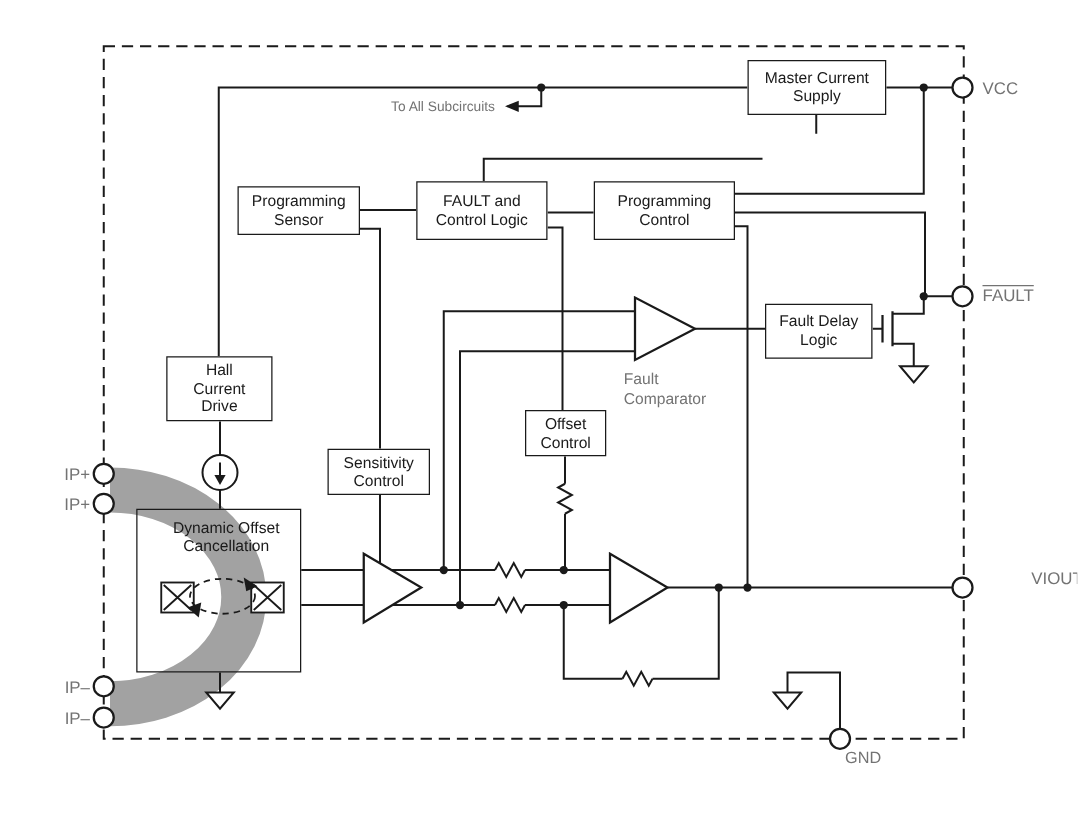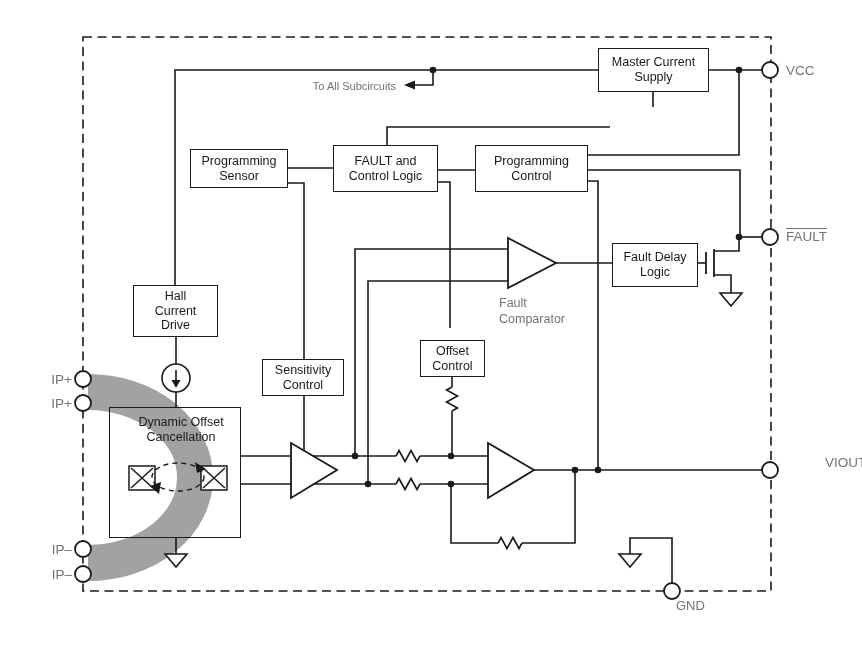--- a/index.html
+++ b/index.html
@@ -155,21 +155,21 @@
   <div class="block" style="left:612px; top:243px; width:86px; height:44px;">Fault Delay
 Logic</div>
 
   <div class="block" style="left:133px; top:285px; width:85px; height:52px;">Hall
 Current
 Drive</div>
 
   <div class="block" style="left:262px; top:359px; width:82px; height:37px;">Sensitivity
 Control</div>
 
-  <div class="block" style="left:420px; top:340px; width:65px; height:37px;">Offset
+  <div class="block" style="left:420px; top:328px; width:65px; height:37px;">Offset
 Control</div>
 
   <div class="block transparent" style="left:109px; top:407px; width:132px; height:131px;">Dynamic Offset
 Cancellation</div>
 
   <div class="lbl small right" style="left:290px; top:79px; width:106px;">To All Subcircuits</div>
 
   <div class="lbl" style="left:499px; top:295px; font-size:12.5px;">Fault
 Comparator</div>
 

